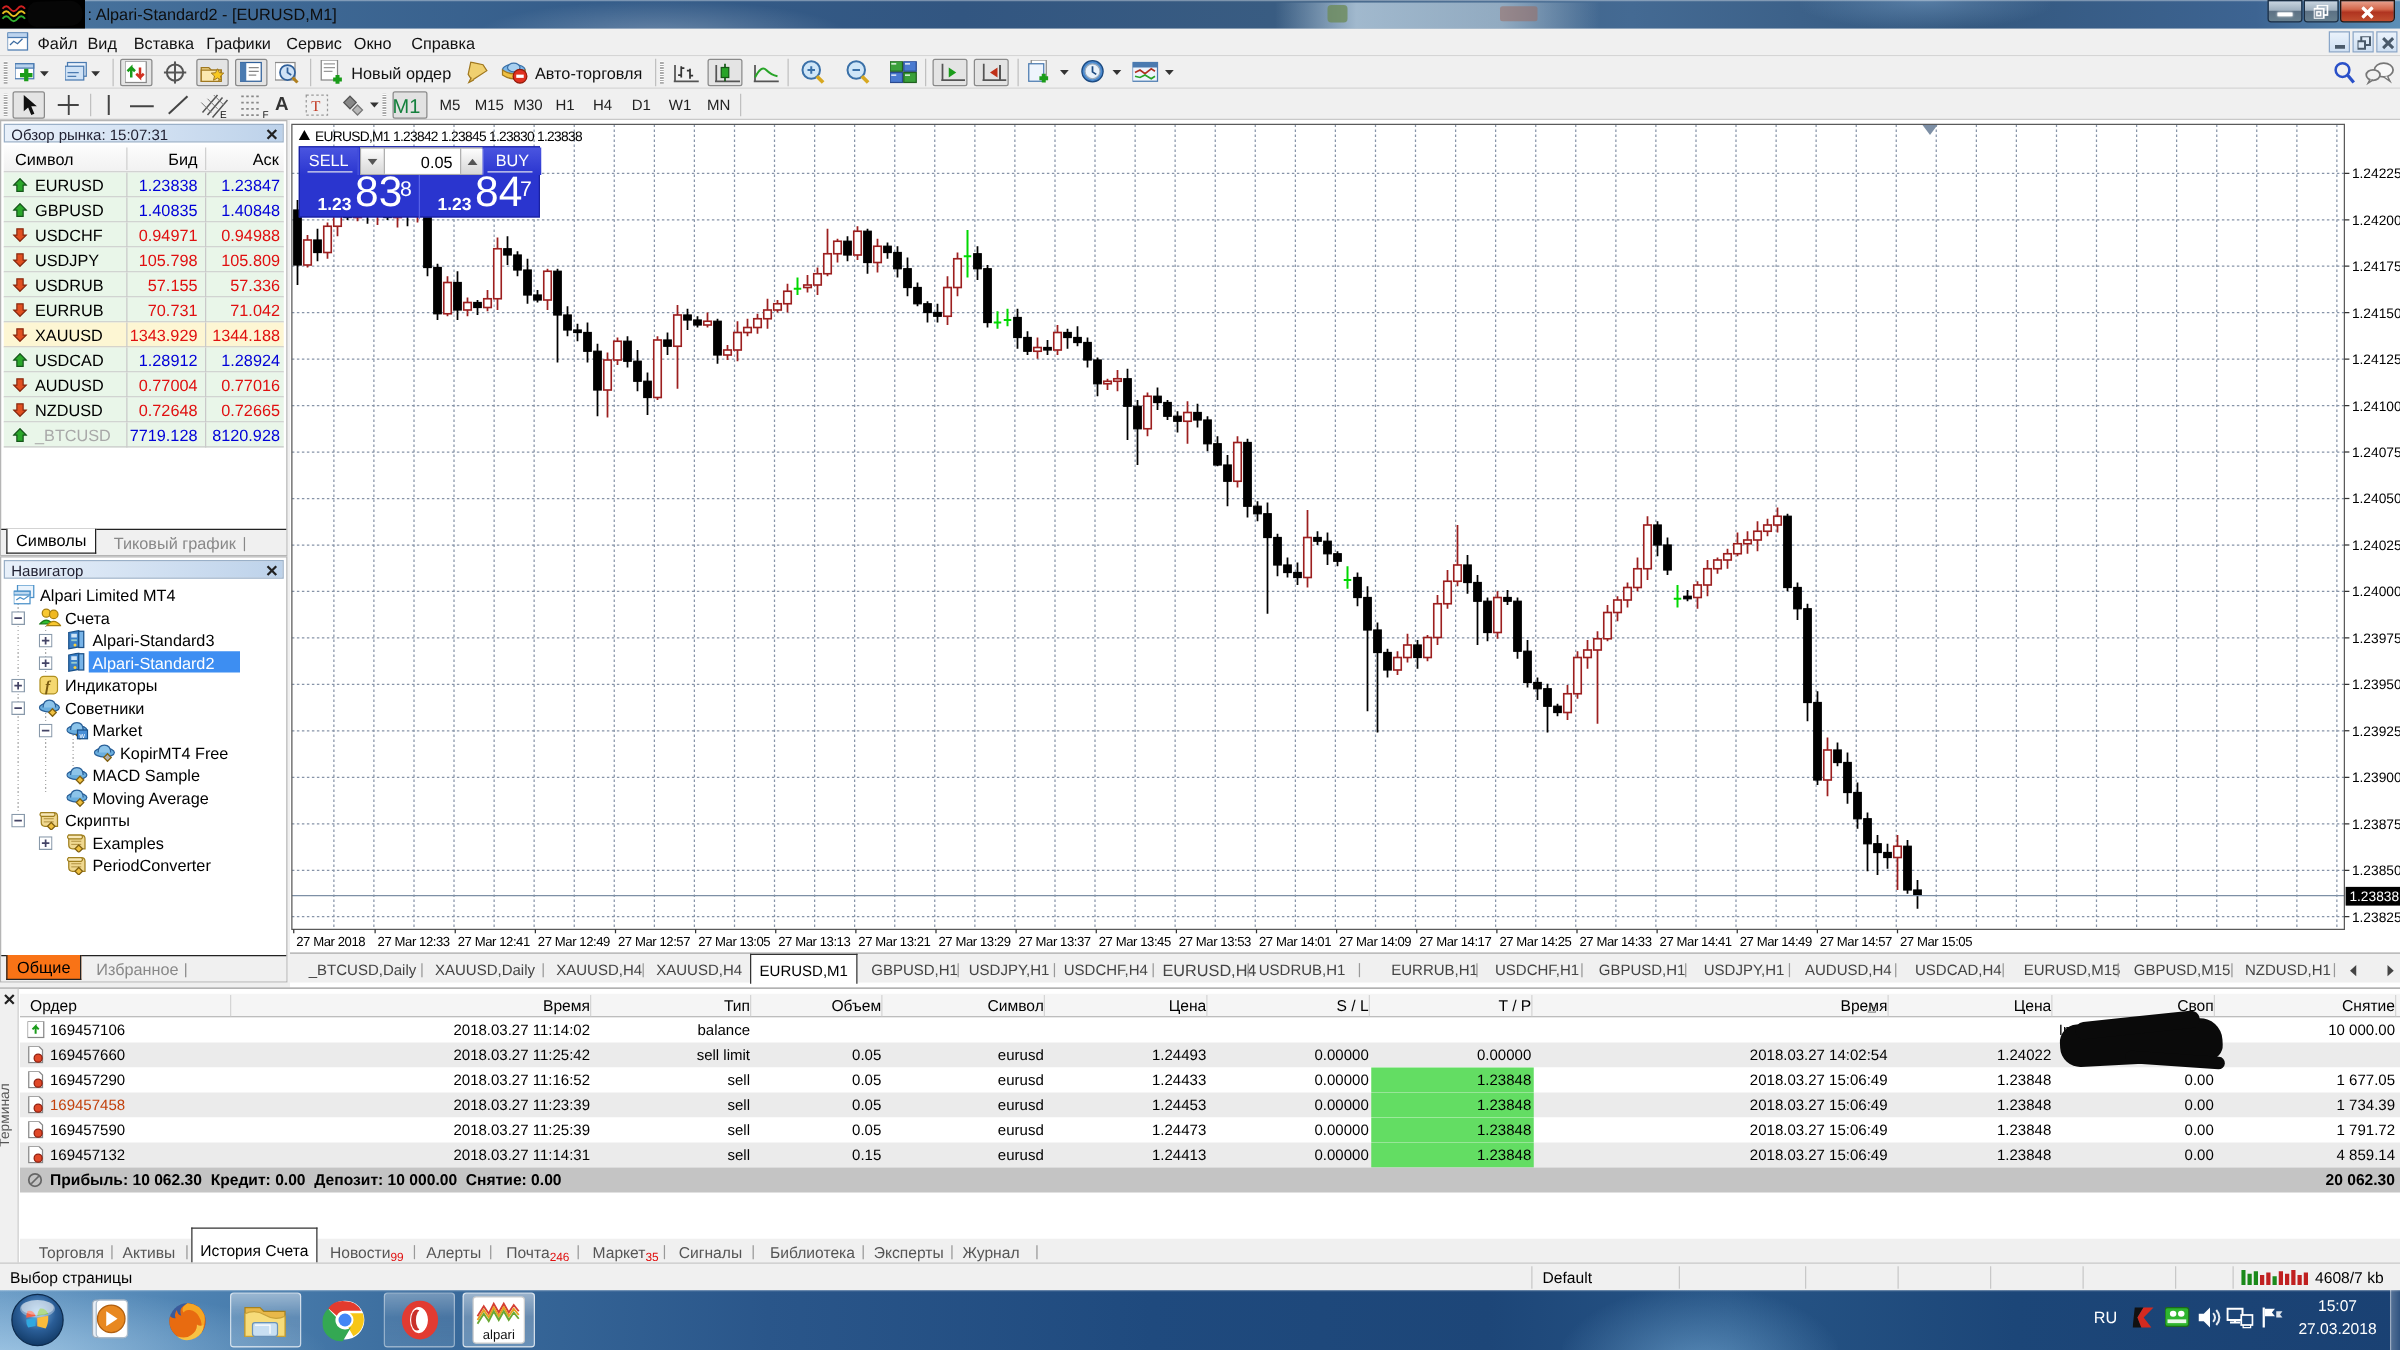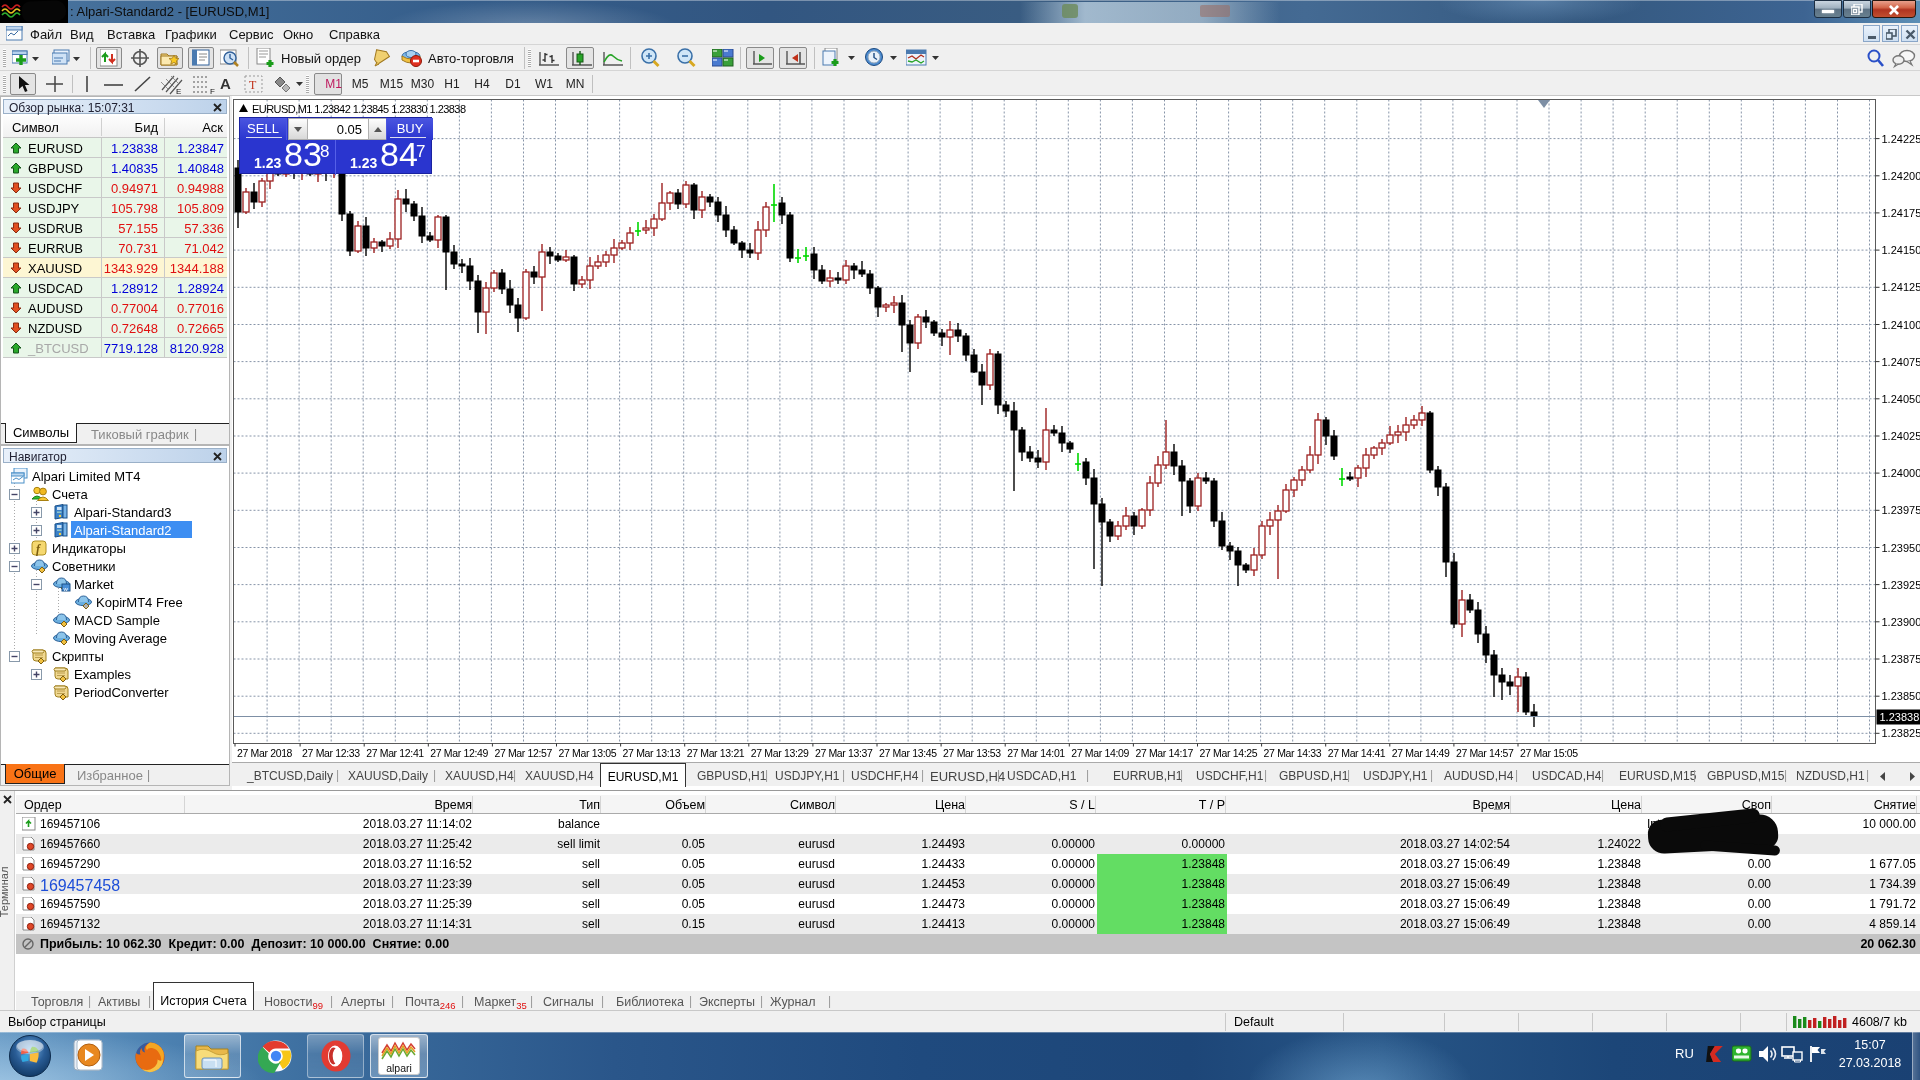--- a/index.html
+++ b/index.html
@@ -241,21 +241,21 @@
     <rect x="1" y="1" width="17" height="16" fill="none" stroke="#999" stroke-dasharray="2,2"></rect>
     <text x="5" y="14" font-size="12" fill="#c03018" font-family="Liberation Serif">T</text>
   </svg>
 <svg class="abs" style="left:272px;top:75px" width="34" height="19">
     <path d="M8 2 l5 5 l-5 5 l-5 -5 z" fill="#888" stroke="#555"></path>
     <path d="M14 9 l4 4 l-4 4 l-4 -4 z" fill="#b8b8b8" stroke="#777"></path>
     <path d="M24 7 l3.5 4 l3.5 -4 z" fill="#333"></path>
   </svg>
 <div class="abs" style="left:306px;top:75px;width:3px;height:18px;background:repeating-linear-gradient(#fff 0,#fff 1px,#aaa 1px,#aaa 2px)"></div>
 <div class="abs" style="left:314px;top:73px;width:28px;height:22px;border:1px solid #8a8a8a;background:#e2e2e2;border-radius:2px"></div>
-<div class="abs" style="left:314px;top:77px;width:28px;text-align:right;font-size:12px;color:#be185d">M1</div>
+<div class="abs" style="left:314px;top:77px;width:28px;text-align:left;font-size:16px;color:#15803d">M1</div>
 <div class="abs" style="left:346px;top:77px;width:28px;text-align:center;font-size:12px;color:#222">M5</div>
 <div class="abs" style="left:376px;top:77px;width:31px;text-align:center;font-size:12px;color:#222">M15</div>
 <div class="abs" style="left:407px;top:77px;width:31px;text-align:center;font-size:12px;color:#222">M30</div>
 <div class="abs" style="left:438px;top:77px;width:28px;text-align:center;font-size:12px;color:#222">H1</div>
 <div class="abs" style="left:468px;top:77px;width:28px;text-align:center;font-size:12px;color:#222">H4</div>
 <div class="abs" style="left:499px;top:77px;width:28px;text-align:center;font-size:12px;color:#222">D1</div>
 <div class="abs" style="left:530px;top:77px;width:28px;text-align:center;font-size:12px;color:#222">W1</div>
 <div class="abs" style="left:561px;top:77px;width:28px;text-align:center;font-size:12px;color:#222">MN</div>
 <div class="abs" style="left:592px;top:75px;width:1px;height:18px;background:#c0c0c0"></div>
 <svg id="chartsvg" style="position:absolute;left:232px;top:96px" width="1688" height="694" font-family="Liberation Sans, sans-serif">
@@ -1032,21 +1032,21 @@
   </div>
 <div class="abs" style="left:232px;top:762px;width:1688px;height:24px;background:#f0f0f0;border-top:1px solid #aaa">
     <div class="abs" style="left:15px;top:6px;font-size:12px;color:#444">_BTCUSD,Daily</div>
     <div class="abs" style="left:116px;top:6px;font-size:12px;color:#444">XAUUSD,Daily</div>
     <div class="abs" style="left:213px;top:6px;font-size:12px;color:#444">XAUUSD,H4</div>
     <div class="abs" style="left:293px;top:6px;font-size:12px;color:#444">XAUUSD,H4</div>
     <div class="abs" style="left:465px;top:6px;font-size:12px;color:#444">GBPUSD,H1</div>
     <div class="abs" style="left:543px;top:6px;font-size:12px;color:#444">USDJPY,H1</div>
     <div class="abs" style="left:619px;top:6px;font-size:12px;color:#444">USDCHF,H4</div>
     <div class="abs" style="left:698px;top:6px;font-size:13px;color:#444">EURUSD,H4</div>
-    <div class="abs" style="left:775px;top:6px;font-size:12px;color:#444">USDCAD,H1</div>
+    <div class="abs" style="left:775px;top:6px;font-size:12px;color:#444">USDRUB,H1</div>
     <div class="abs" style="left:881px;top:6px;font-size:12px;color:#444">EURRUB,H1</div>
     <div class="abs" style="left:964px;top:6px;font-size:12px;color:#444">USDCHF,H1</div>
     <div class="abs" style="left:1047px;top:6px;font-size:12px;color:#444">GBPUSD,H1</div>
     <div class="abs" style="left:1131px;top:6px;font-size:12px;color:#444">USDJPY,H1</div>
     <div class="abs" style="left:1212px;top:6px;font-size:12px;color:#444">AUDUSD,H4</div>
     <div class="abs" style="left:1300px;top:6px;font-size:12px;color:#444">USDCAD,H4</div>
     <div class="abs" style="left:1387px;top:6px;font-size:12px;color:#444">EURUSD,M15</div>
     <div class="abs" style="left:1475px;top:6px;font-size:12px;color:#444">GBPUSD,M15</div>
     <div class="abs" style="left:1564px;top:6px;font-size:12px;color:#444">NZDUSD,H1</div>
     <div class="abs" style="left:104px;top:5px;color:#999">|</div>
@@ -1150,21 +1150,21 @@
       <div class="abs" style="left:1209px;top:3px;width:285px;text-align:right;font-size:12px;color:#000">2018.03.27 15:06:49</div>
       <div class="abs" style="left:1494px;top:3px;width:131px;text-align:right;font-size:12px;color:#000">1.23848</div>
       <div class="abs" style="left:1625px;top:3px;width:130px;text-align:right;font-size:12px;color:#000">0.00</div>
       <div class="abs" style="left:1755px;top:3px;width:145px;text-align:right;font-size:12px;color:#000">1 677.05</div>
     </div>
     <div class="abs" style="left:16px;top:83px;width:1904px;height:20px;background:#ebebeb">
       <svg class="abs" style="left:6px;top:3px" width="14" height="14">
         <path d="M1 0 h8 l3 3 v10 h-11 z" fill="#fff" stroke="#888"></path>
         <circle cx="8.5" cy="9.5" r="3.2" fill="#e04828" stroke="#902010"></circle>
       </svg>
-      <div class="abs" style="left:24px;top:3px;font-size:16px;color:#1d4ed8">169457458</div>
+      <div class="abs" style="left:24px;top:3px;font-size:12px;color:#c2410c">169457458</div>
       <div class="abs" style="left:168px;top:3px;width:288px;text-align:right;font-size:12px;color:#000">2018.03.27 11:23:39</div>
       <div class="abs" style="left:456px;top:3px;width:128px;text-align:right;font-size:12px;color:#000">sell</div>
       <div class="abs" style="left:584px;top:3px;width:105px;text-align:right;font-size:12px;color:#000">0.05</div>
       <div class="abs" style="left:689px;top:3px;width:130px;text-align:right;font-size:12px;color:#000">eurusd</div>
       <div class="abs" style="left:819px;top:3px;width:130px;text-align:right;font-size:12px;color:#000">1.24453</div>
       <div class="abs" style="left:949px;top:3px;width:130px;text-align:right;font-size:12px;color:#000">0.00000</div>
       <div class="abs" style="left:1081px;top:0px;width:130px;height:20px;background:#63dd63"></div>
       <div class="abs" style="left:1079px;top:3px;width:130px;text-align:right;font-size:12px;color:#000">1.23848</div>
       <div class="abs" style="left:1209px;top:3px;width:285px;text-align:right;font-size:12px;color:#000">2018.03.27 15:06:49</div>
       <div class="abs" style="left:1494px;top:3px;width:131px;text-align:right;font-size:12px;color:#000">1.23848</div>

